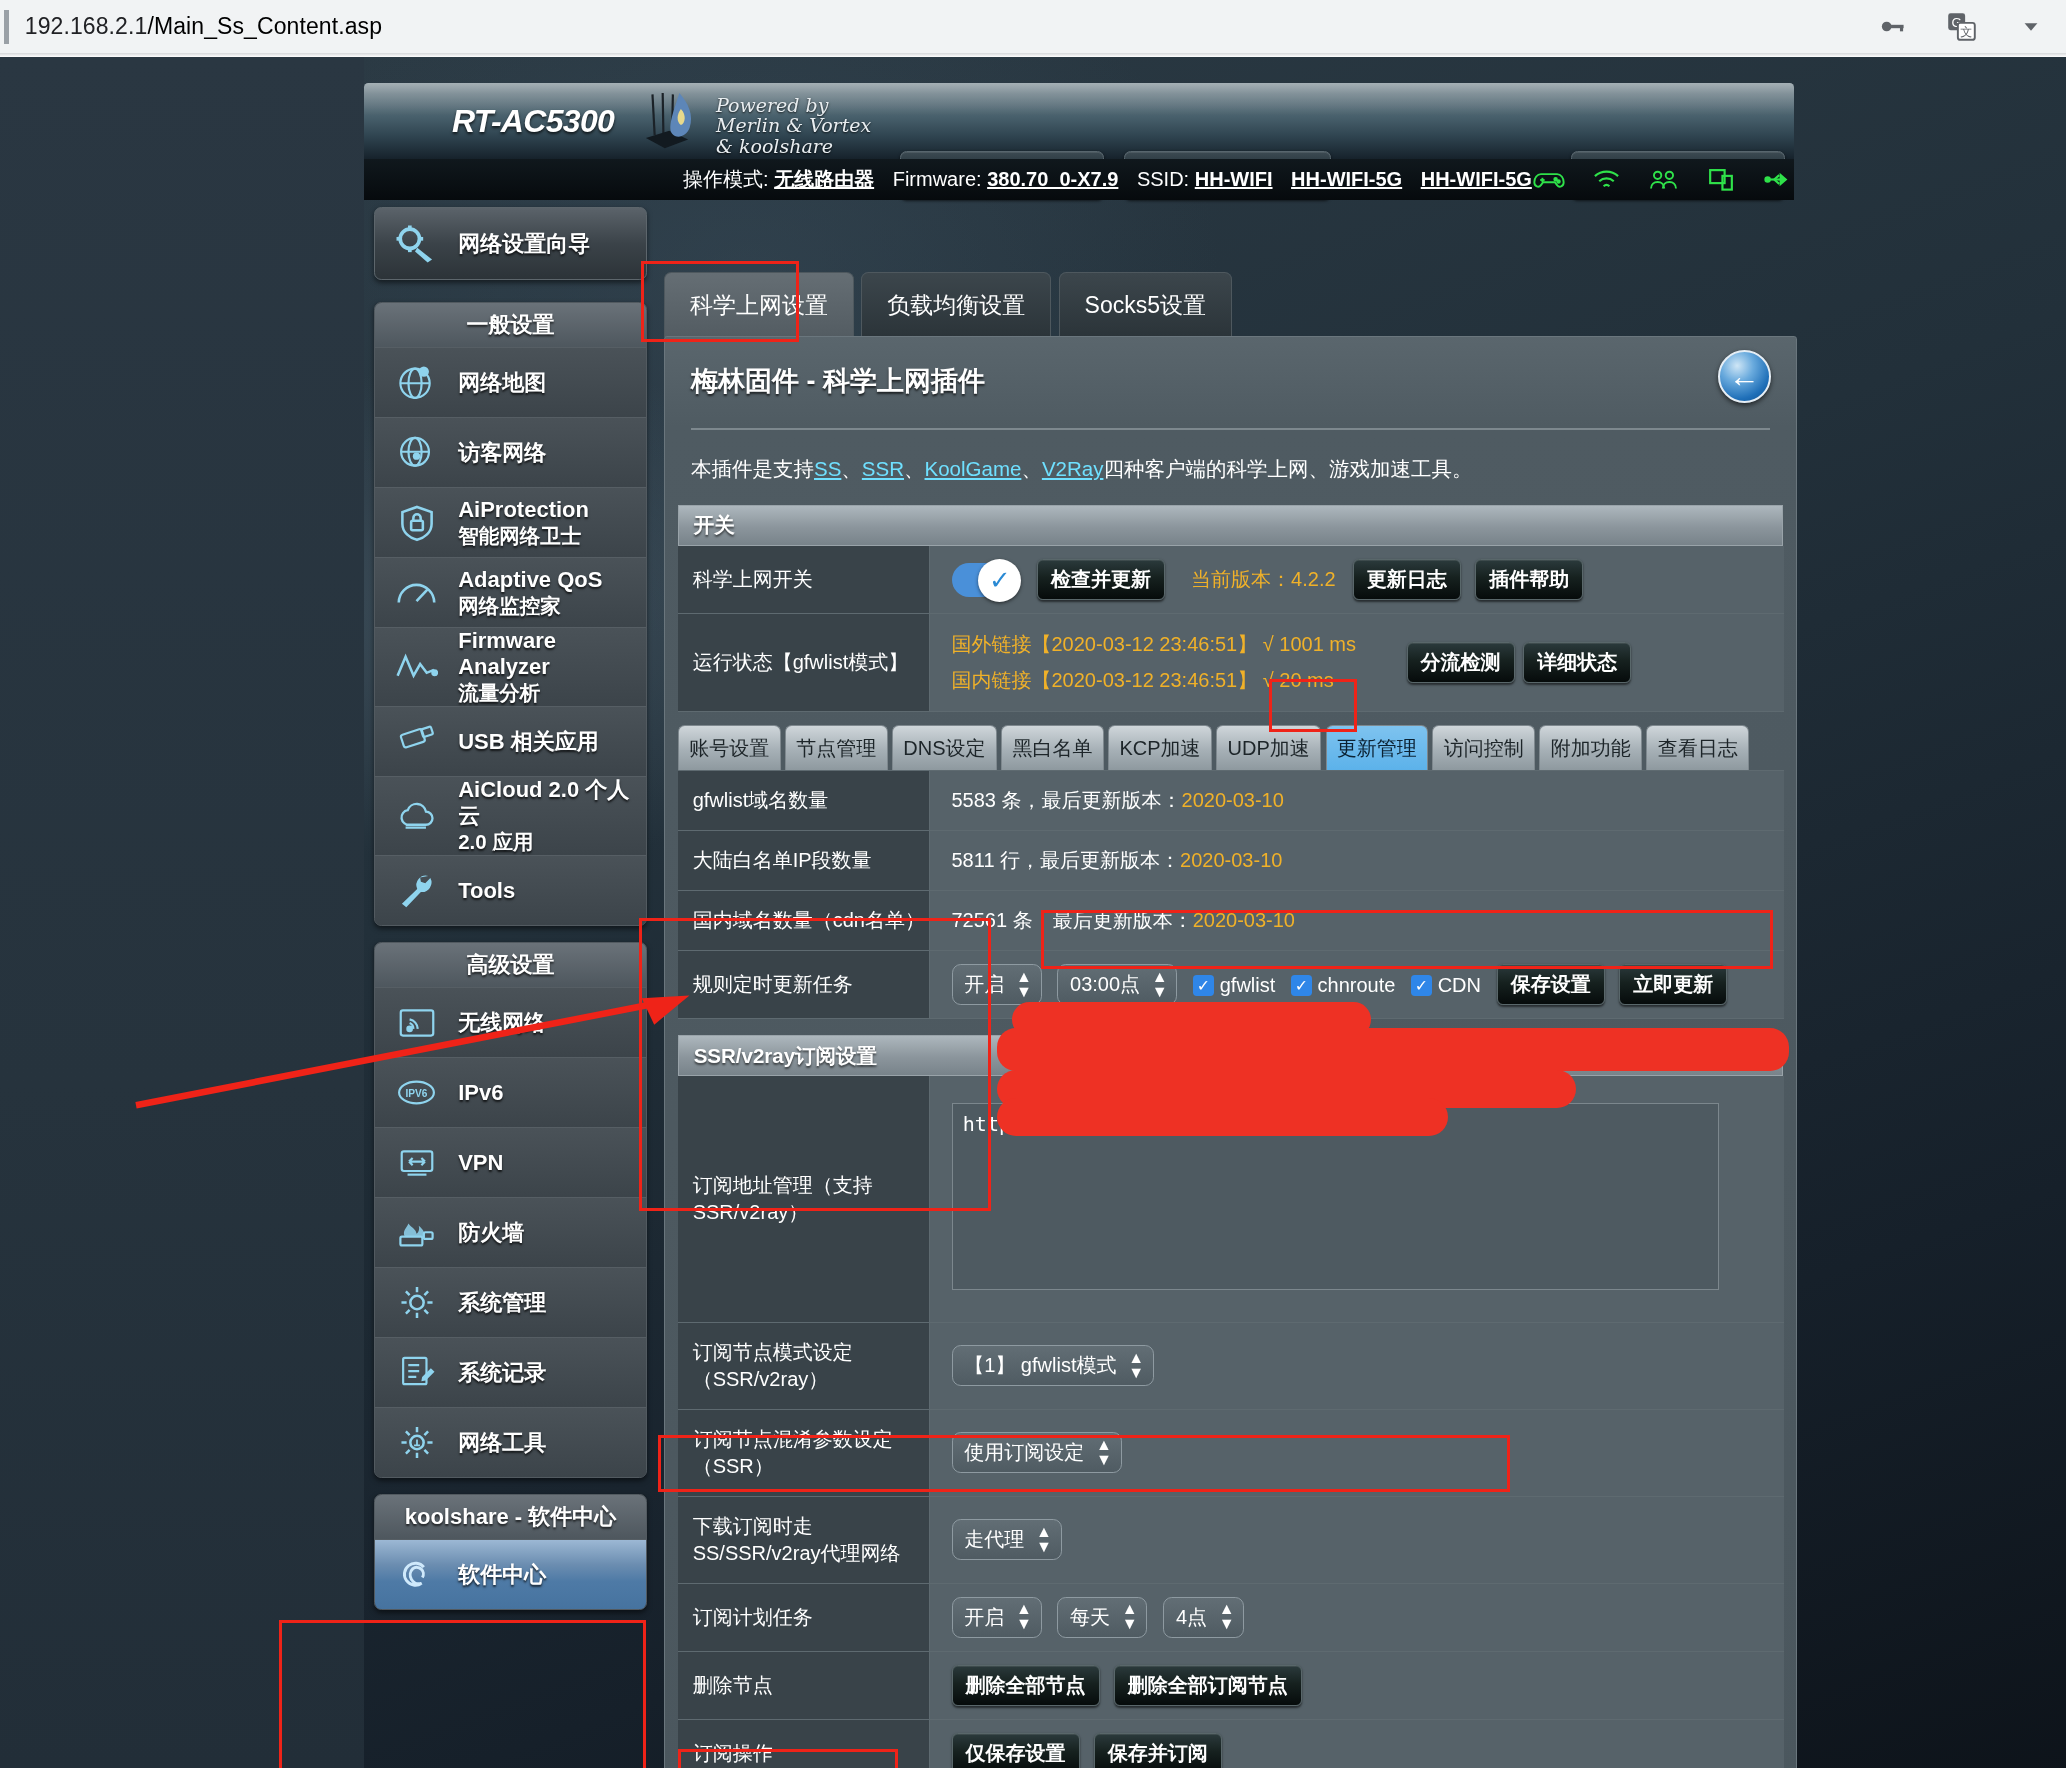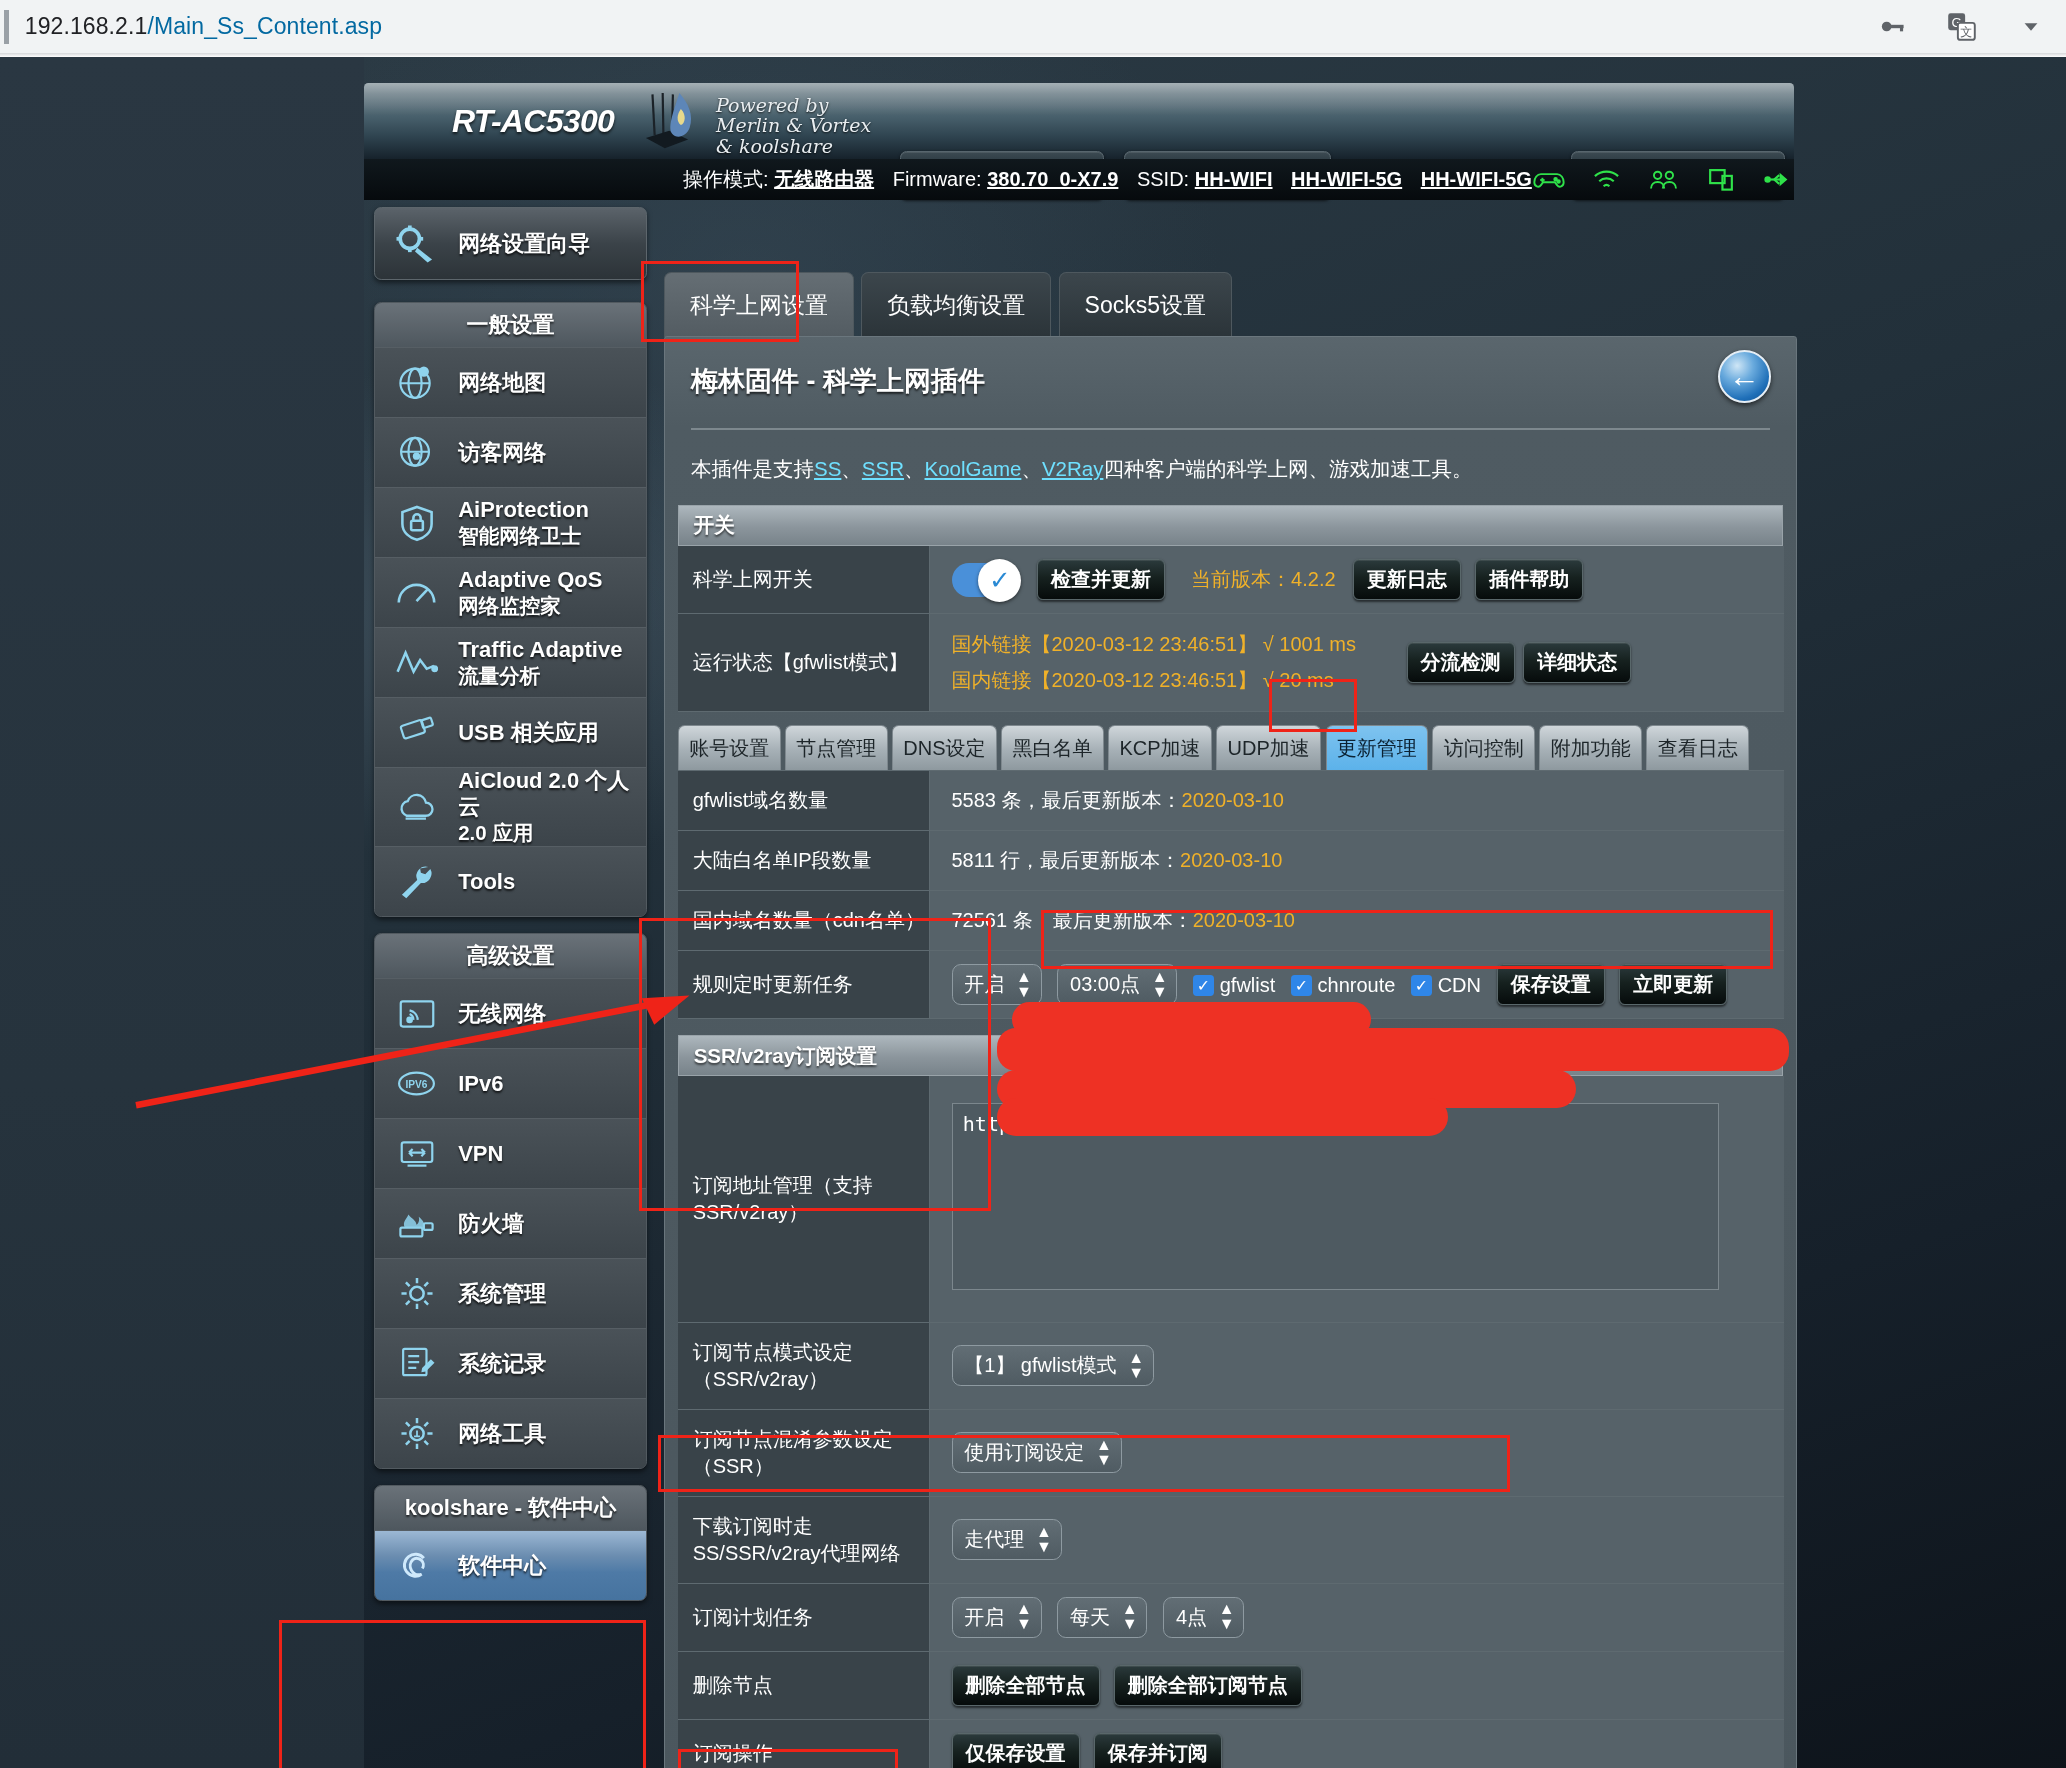--- a/index.html
+++ b/index.html
@@ -12,21 +12,21 @@
   }
 
   
   #browser-bar {
     position:absolute; left:0; top:0; width:2066px; height:53px;
     background:#f1f3f4;
     display:flex; align-items:center;
   }
   #url-accent { width:5.1px; height:34px; background:#9aa0a6; margin-left:3.7px; }
   #url-text { font-size:23px; color:#202124; margin-left:16px; letter-spacing:0.1px; white-space:nowrap;}
-  #url-text .path { color:#0369a1; }
+  #url-text .path { color:#000000; }
   #chrome-icons { margin-left:auto; display:flex; align-items:center; gap:38px; padding-right:19px; }
   .chrome-ico { width:32px; height:32px; display:flex; align-items:center; justify-content:center; color:#5f6368; }
   #bar-shadow { position:absolute; left:0; top:53px; width:2066px; height:4.4px;
     background:linear-gradient(#d6d8da,#ffffff); }
 
   
   #page {
     position:absolute; left:0; top:57px; width:2066px; height:1711px;
     background:#000;
   }
@@ -430,21 +430,21 @@
       </div>
 
       <div class="nav-item">
         <span class="nav-ico">
             <svg width="43" height="32" viewBox="0 0 58 44" fill="none" stroke="currentColor" stroke-width="3.5">
               <path d="M3 34 L14 8 L25 34 L34 18 L43 30 L53 26"></path>
               <circle cx="54" cy="30" r="3" fill="currentColor"></circle>
             </svg>
           </span>
         <span class="nav-lbl">
-          <span>Traffic Adaptive</span>
+          <span>Firmware Analyzer</span>
           <small>流量分析</small>
         </span>
       </div>
 
       <div class="nav-item">
         <span class="nav-ico">
             <svg width="41" height="34" viewBox="0 0 56 46" fill="none" stroke="currentColor" stroke-width="3">
               <rect x="6" y="14" width="30" height="18" rx="3" transform="rotate(-18 6 14)"></rect>
               <rect x="34" y="6" width="14" height="11" rx="2" transform="rotate(-18 34 6)"></rect>
             </svg>

